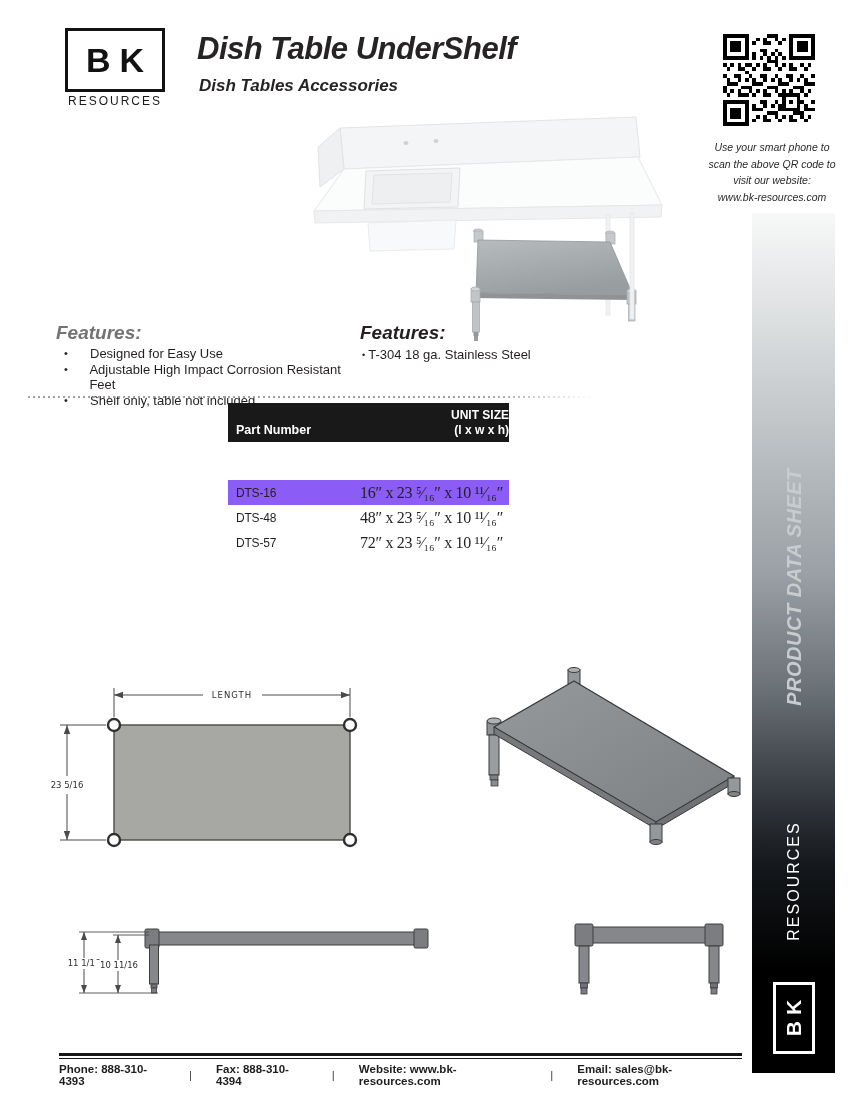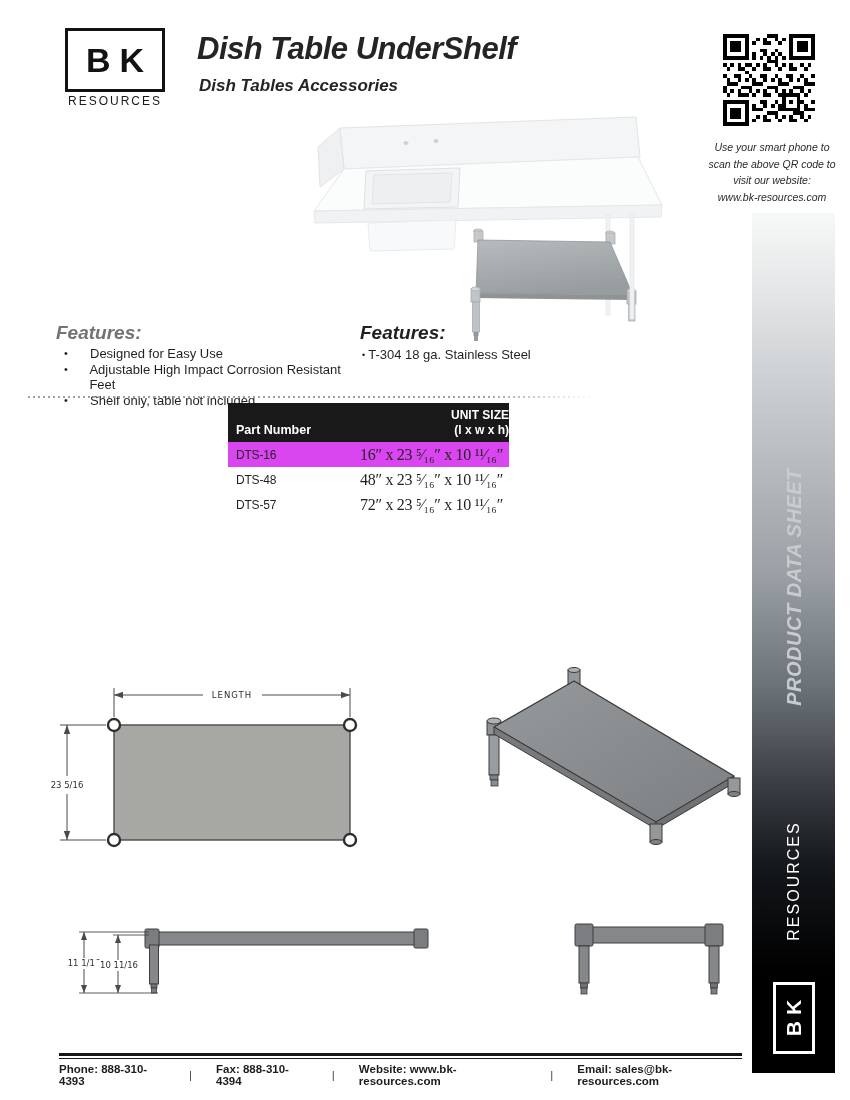--- a/index.html
+++ b/index.html
@@ -80,21 +80,21 @@
   .spec-header { display:flex; background:#191919; color:#fff; height:39px; }
   .spec-header .col-part {
     width:126px; display:flex; align-items:flex-end; padding:0 0 5px 8px;
     font-weight:bold; font-size:12.5px;
   }
   .spec-header .col-size {
     width:155px; display:flex; flex-direction:column; align-items:flex-end; justify-content:center;
     font-weight:bold; font-size:12px; line-height:15px;
   }
   .spec-row { display:flex; height:25px; align-items:center; }
-  .spec-row.alt { background:#d946ef; }
+  .spec-row.alt { background:#8b5cf6;margin-top:38px; }
   .spec-row .col-part { width:126px; padding-left:8px; letter-spacing:-0.2px; }
   .spec-row .col-size { width:155px; text-align:center; font-family:Liberation Serif, serif; font-size:16px; letter-spacing:-0.3px; }
   
   svg { position:absolute; }
   #product-svg { left:278px; top:103px; }
   #topview-svg { left:50px; top:678px; }
   #iso-svg { left:468px; top:658px; }
   #sideview-svg { left:55px; top:915px; }
   #endview-svg { left:550px; top:915px; }
   .dim-text { font-size:8.5px; fill:#2e2e2e; font-family:"DejaVu Sans", sans-serif; }

